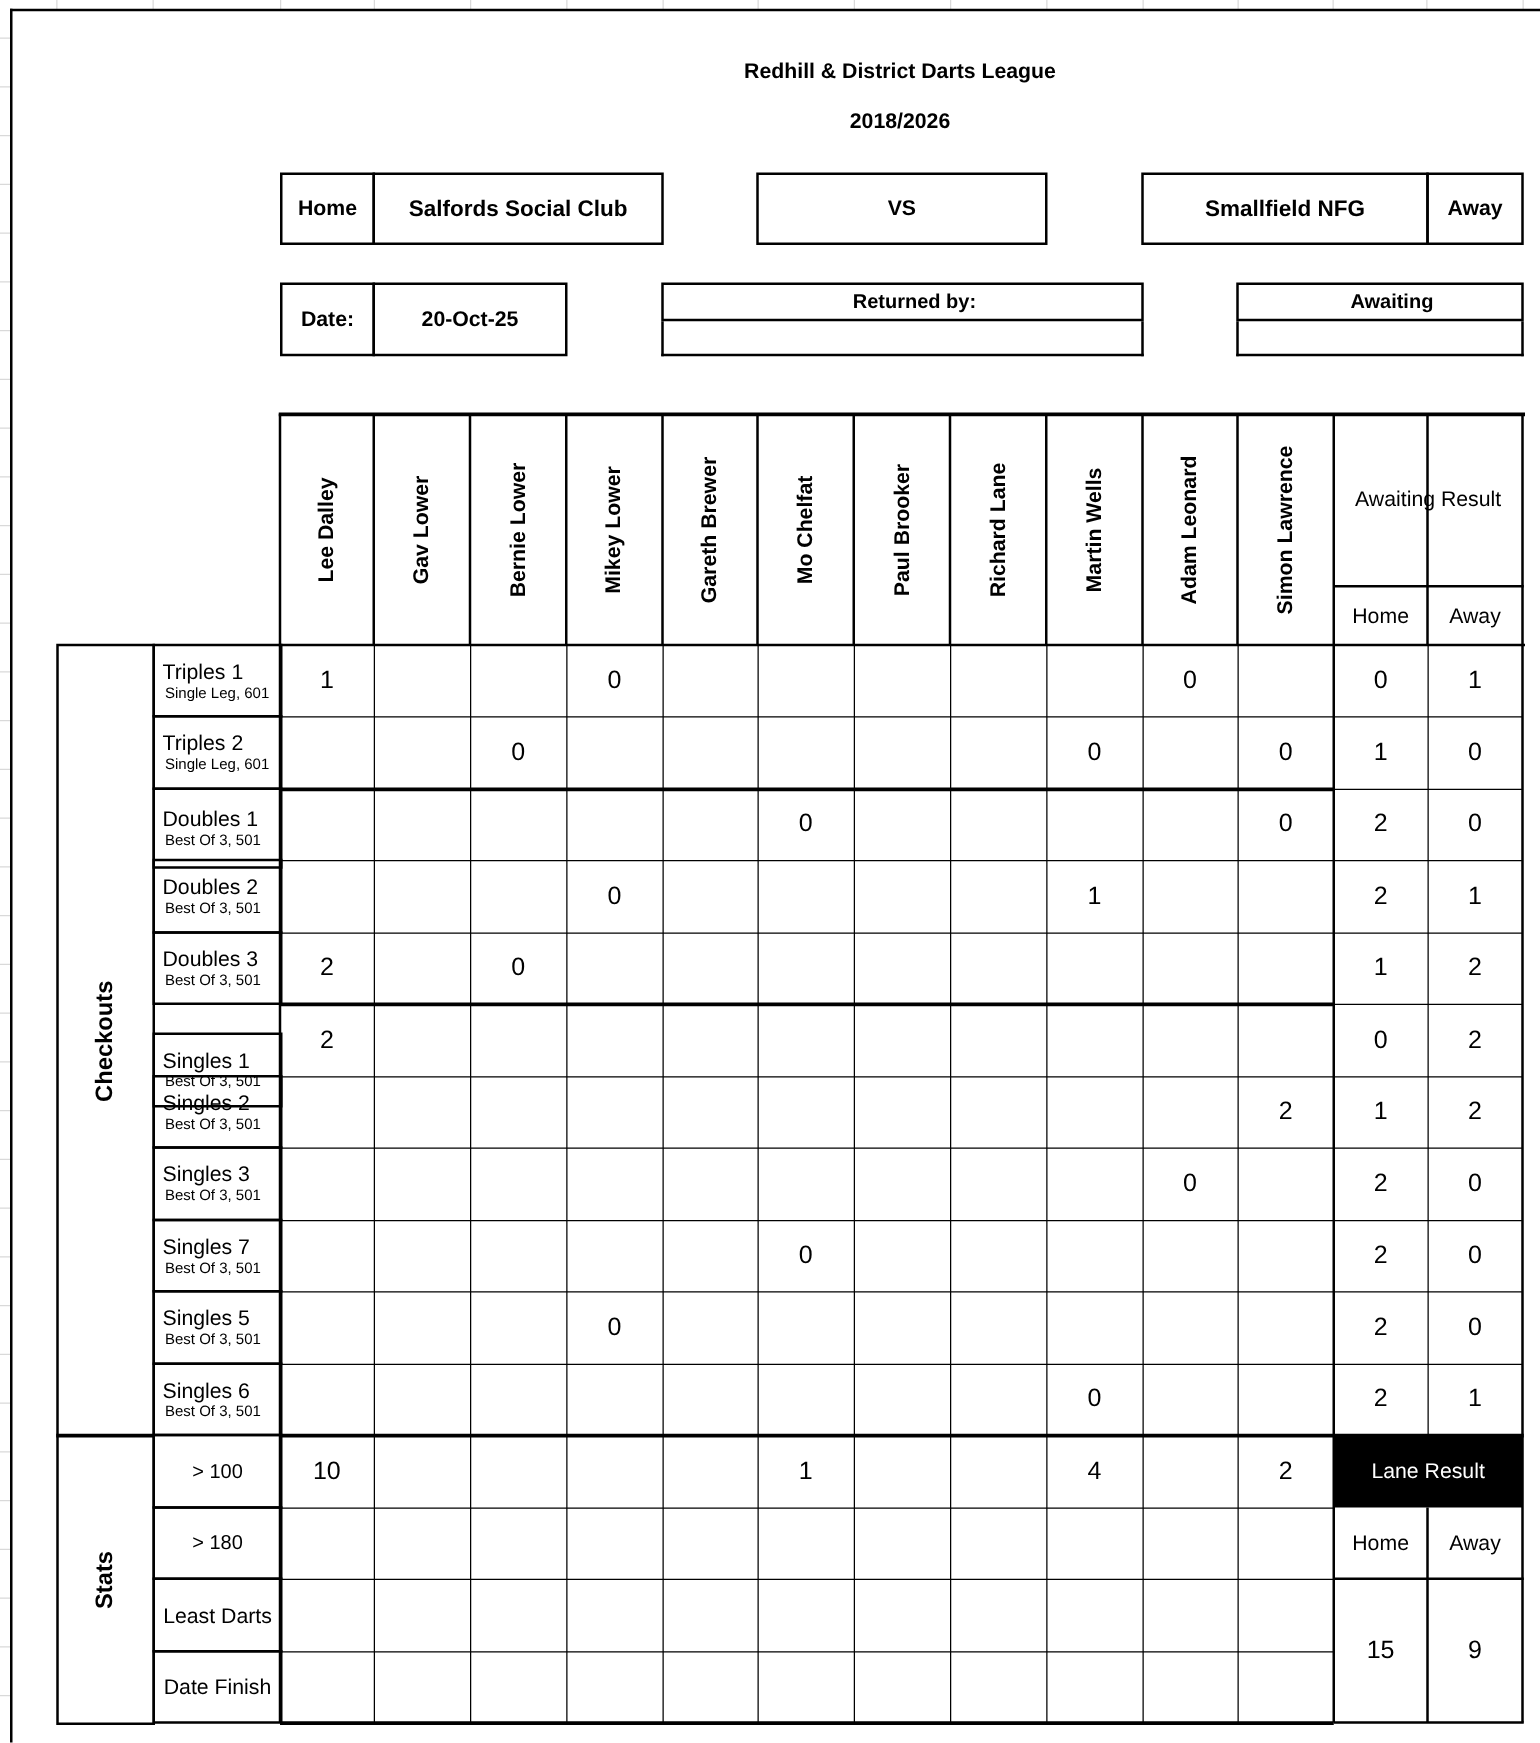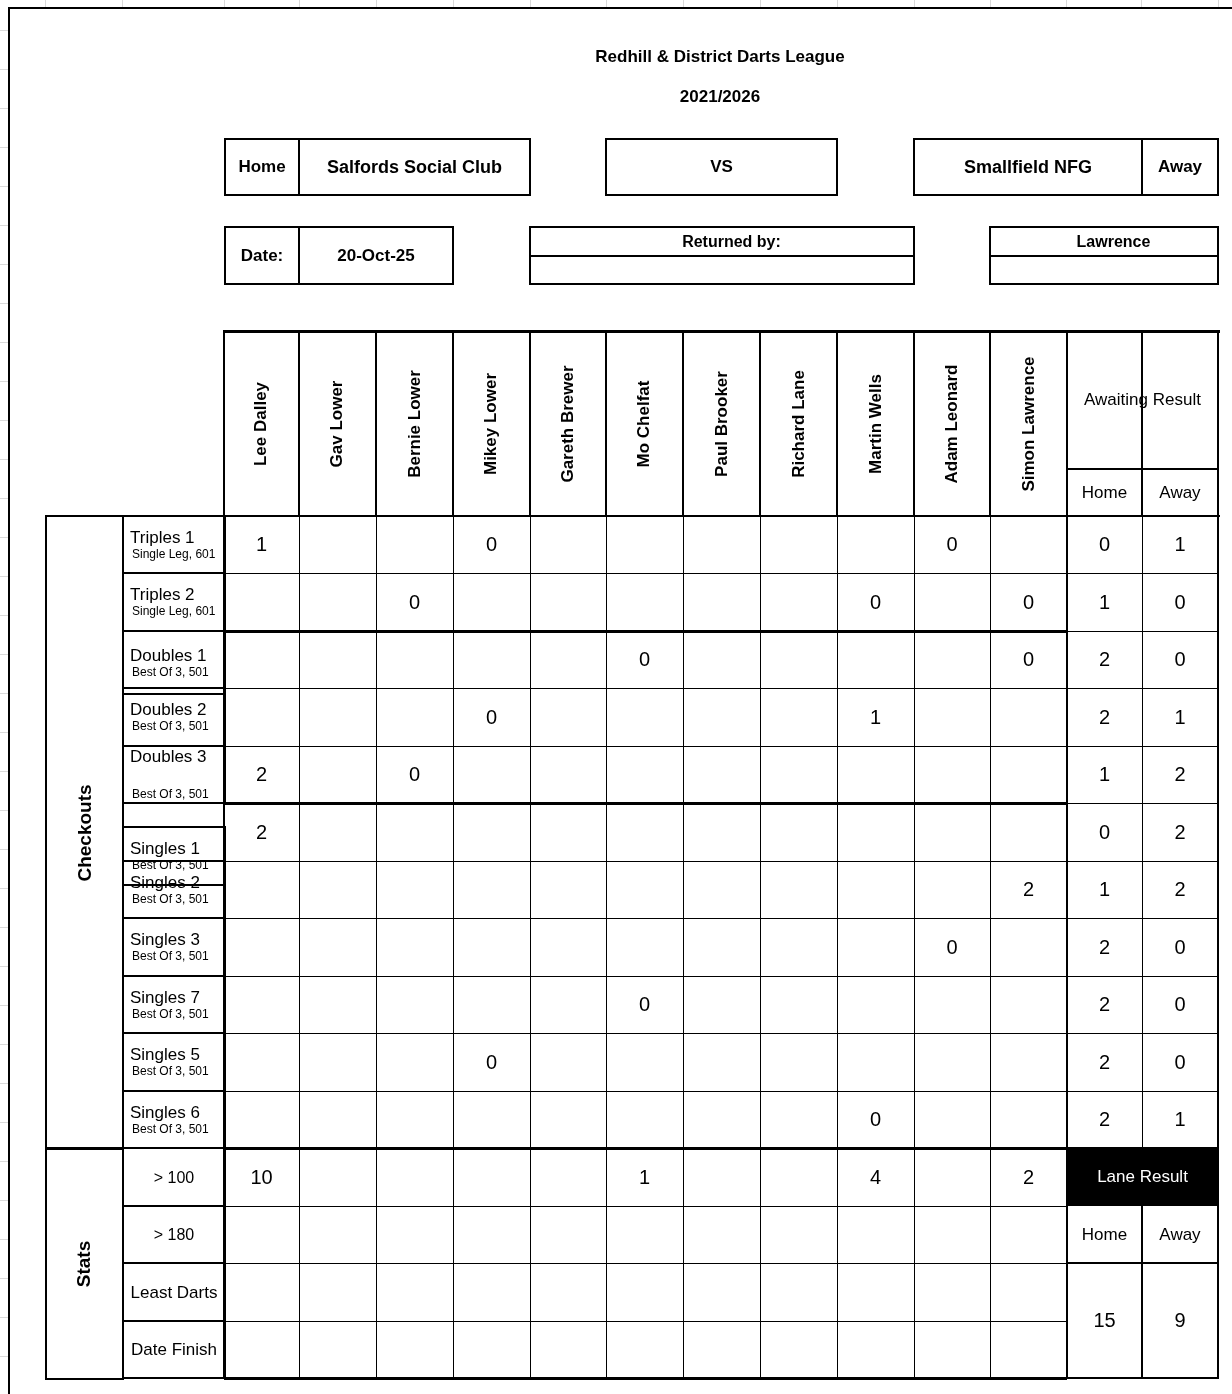--- a/index.html
+++ b/index.html
@@ -99,37 +99,37 @@
     <div class="gl-h" style="top:1200px"></div>
     <div class="gl-h" style="top:1239px"></div>
     <div class="gl-h" style="top:1278px"></div>
     <div class="gl-h" style="top:1317px"></div>
     <div class="gl-h" style="top:1356px"></div>
   </div>
 
 <div class="page"></div>
 
 <div class="title" style="top:47px">Redhill &amp; District Darts League</div>
-<div class="title" style="top:87px">2021/2026</div>
+<div class="title" style="top:87px">2018/2026</div>
 
 <div class="box" style="left:224px;top:138px;width:76px;height:58px;">Home</div>
 <div class="box" style="left:298px;top:138px;width:233px;height:58px;font-size:18px;">Salfords Social Club</div>
 
 <div class="box" style="left:605px;top:138px;width:233px;height:58px;">VS</div>
 
 <div class="box" style="left:913px;top:138px;width:230px;height:58px;font-size:18px;">Smallfield NFG</div>
 <div class="box" style="left:1141px;top:138px;width:78px;height:58px;">Away</div>
 
 <div class="box" style="left:224px;top:226px;width:76px;height:59px;">Date:</div>
 <div class="box" style="left:298px;top:226px;width:156px;height:59px;">20-Oct-25</div>
 
 <div class="sbox-top" style="left:529px;top:226px;width:386px;height:31px;">Returned by:</div>
 <div class="sbox-bot" style="left:529px;top:257px;width:386px;height:28px;"></div>
 
-<div class="sbox-top" style="left:989px;top:226px;width:230px;height:31px;">Lawrence</div>
+<div class="sbox-top" style="left:989px;top:226px;width:230px;height:31px;">Awaiting</div>
 <div class="sbox-bot" style="left:989px;top:257px;width:230px;height:28px;"></div>
 
 <div id="grid">
     <div class="hdr-name" style="left:224px;top:331px;width:75px;height:185px;">
       <span>Lee Dalley</span>
     </div>
     <div class="hdr-name" style="left:299px;top:331px;width:77px;height:185px;">
       <span>Gav Lower</span>
     </div>
     <div class="hdr-name" style="left:376px;top:331px;width:77px;height:185px;">
@@ -229,21 +229,21 @@
     <div class="cell" style="left:453px;top:688px;width:77px;height:58px;">0</div>
     <div class="cell" style="left:530px;top:688px;width:76px;height:58px;"></div>
     <div class="cell" style="left:606px;top:688px;width:77px;height:58px;"></div>
     <div class="cell" style="left:683px;top:688px;width:77px;height:58px;"></div>
     <div class="cell" style="left:760px;top:688px;width:77px;height:58px;"></div>
     <div class="cell" style="left:837px;top:688px;width:77px;height:58px;">1</div>
     <div class="cell" style="left:914px;top:688px;width:76px;height:58px;"></div>
     <div class="cell" style="left:990px;top:688px;width:77px;height:58px;"></div>
     <div class="cell" style="left:1067px;top:688px;width:75px;height:58px;">2</div>
     <div class="cell" style="left:1142px;top:688px;width:76px;height:58px;">1</div>
-    <div class="lbl" style="left:122px;top:745px;width:104px;height:59px;justify-content:space-between;">
+    <div class="lbl" style="left:122px;top:745px;width:104px;height:59px;">
       <div class="main">Doubles 3</div>
       <div class="sub">Best Of 3, 501</div>
     </div>
     <div class="cell" style="left:224px;top:746px;width:75px;height:57px;">2</div>
     <div class="cell" style="left:299px;top:746px;width:77px;height:57px;"></div>
     <div class="cell" style="left:376px;top:746px;width:77px;height:57px;">0</div>
     <div class="cell" style="left:453px;top:746px;width:77px;height:57px;"></div>
     <div class="cell" style="left:530px;top:746px;width:76px;height:57px;"></div>
     <div class="cell" style="left:606px;top:746px;width:77px;height:57px;"></div>
     <div class="cell" style="left:683px;top:746px;width:77px;height:57px;"></div>

